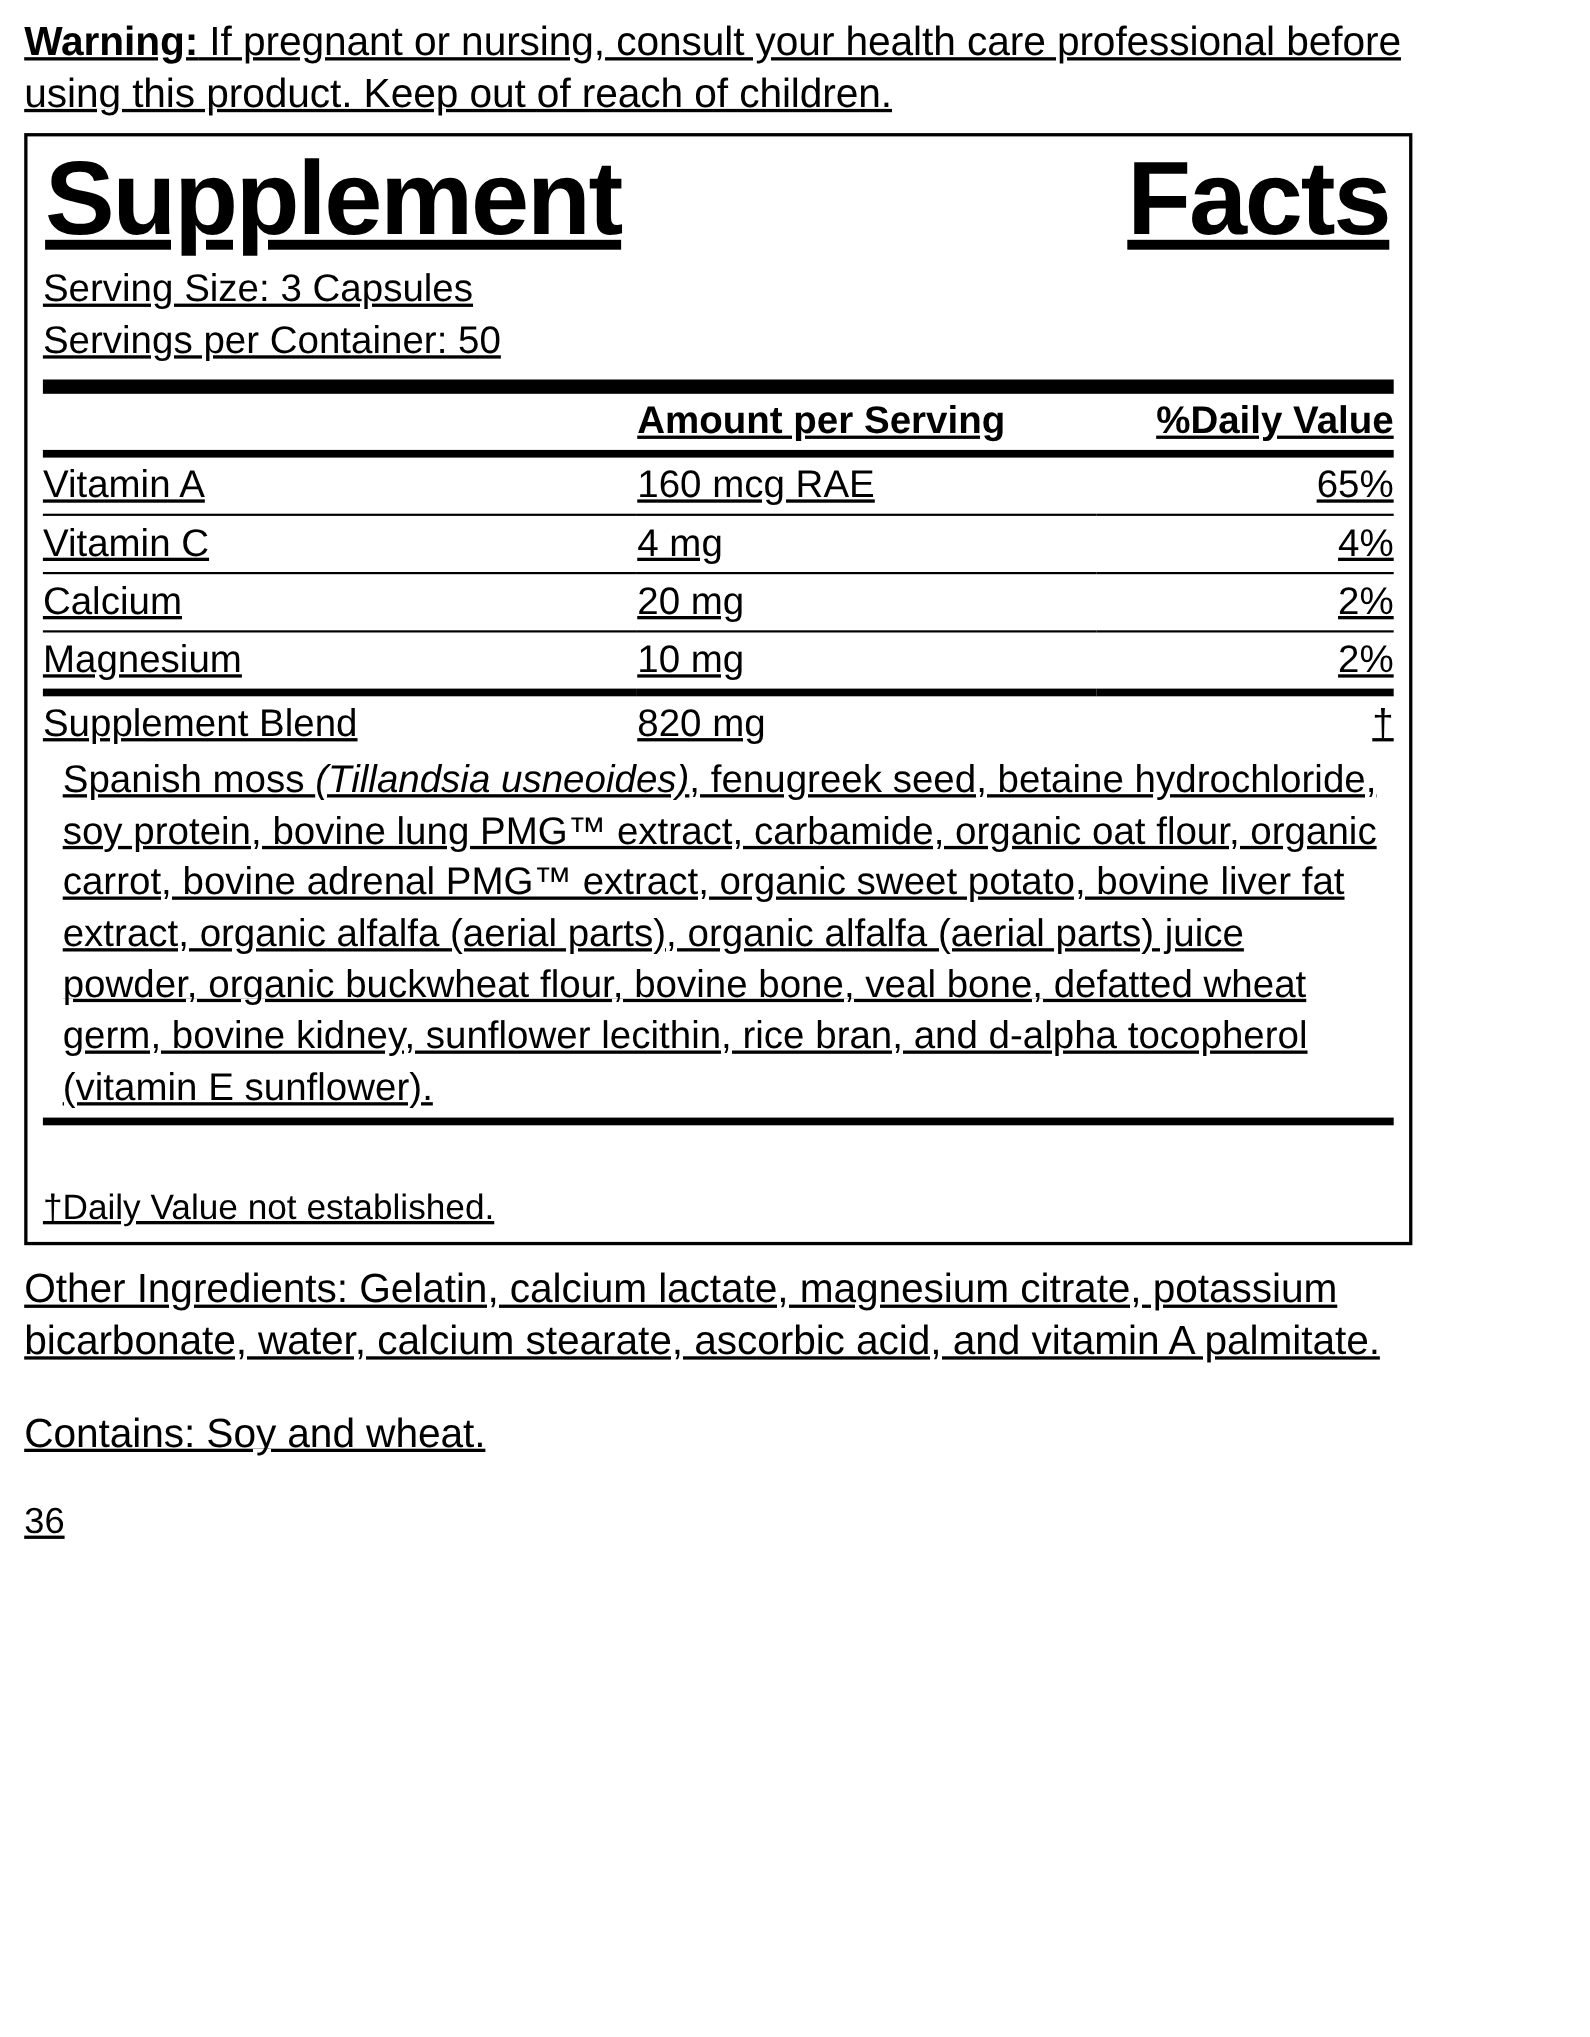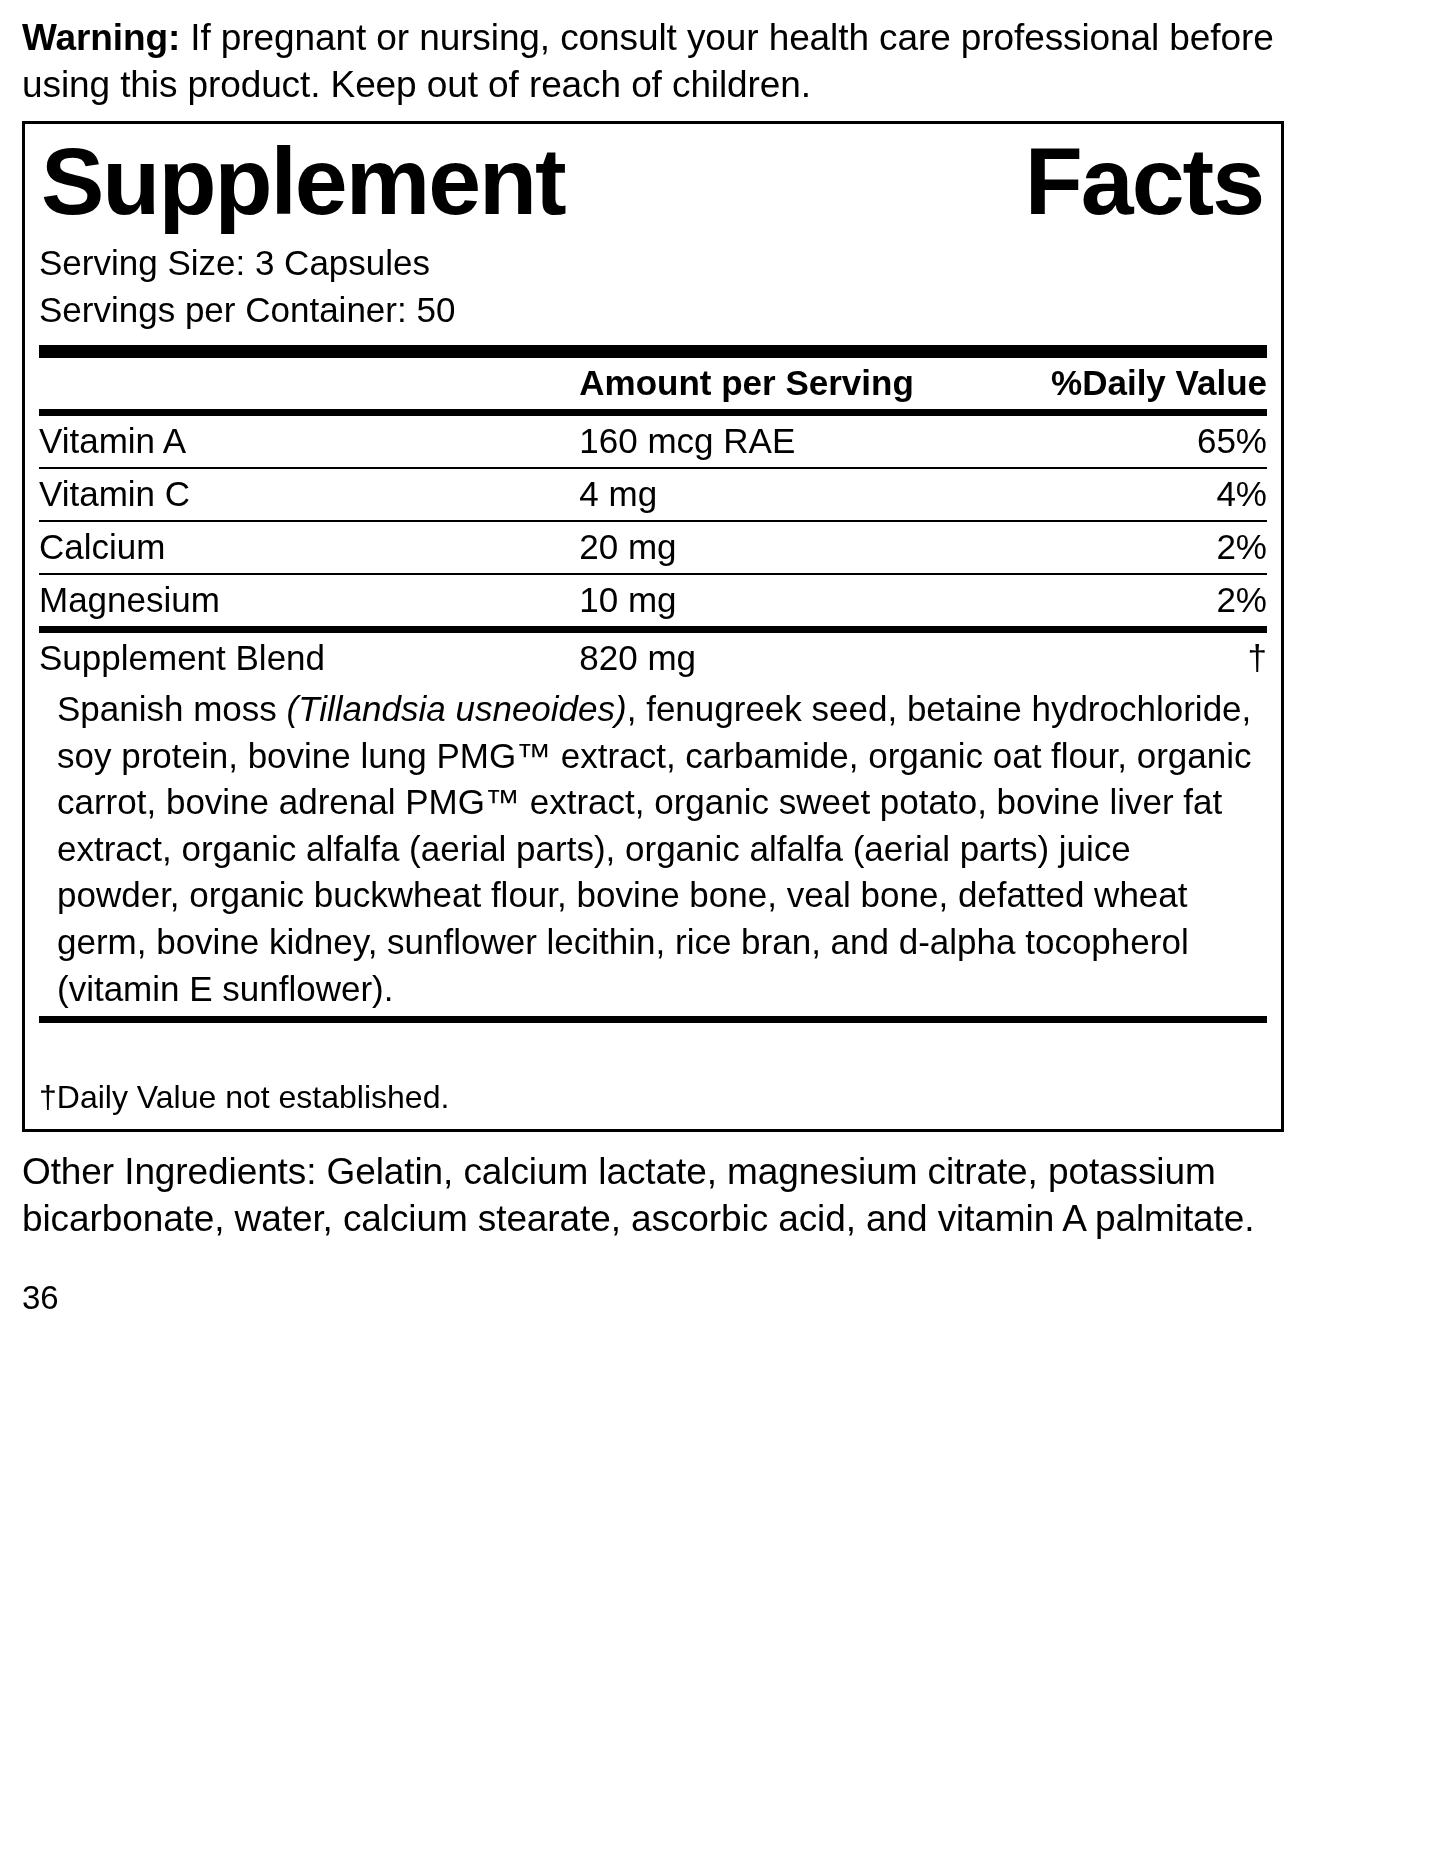--- a/index.html
+++ b/index.html
@@ -11,20 +11,21 @@
     width: 1445px;
     min-height: 1852px;
     font-family: "Liberation Sans", sans-serif;
     color: #000000;
     -webkit-font-smoothing: antialiased;
   }
   .page {
     width: 1306px;
     box-sizing: border-box;
     padding: 14px 22px 0 22px;
+    text-decoration: underline;
   }
 
   
   .warning {
     font-size: 37px;
     line-height: 1.28;
     margin: 0 0 12px 0;
     letter-spacing: -0.1px;
   }
   .warning .lead {
@@ -193,16 +194,17 @@
 
     <div class="blend-desc"><span>Spanish moss </span><i>(Tillandsia usneoides)</i><span>, fenugreek seed, betaine hydrochloride, soy protein, bovine lung PMG™ extract, carbamide, organic oat flour, organic carrot, bovine adrenal PMG™ extract, organic sweet potato, bovine liver fat extract, organic alfalfa (aerial parts), organic alfalfa (aerial parts) juice powder, organic buckwheat flour, bovine bone, veal bone, defatted wheat germ, bovine kidney, sunflower lecithin, rice bran, and d-alpha tocopherol (vitamin E sunflower).</span></div>
 
     <div class="rule-med"></div>
 
     <div class="footnote">†Daily Value not established.</div>
   </div>
 
   <p class="after-box">Other Ingredients: Gelatin, calcium lactate, magnesium citrate, potassium bicarbonate, water, calcium stearate, ascorbic acid, and vitamin A palmitate.</p>
 
+  <p class="after-box second">Contains: Soy and wheat.</p>
 
   <div class="page-num">36</div>
 
 </div>
 
 </body></html>

